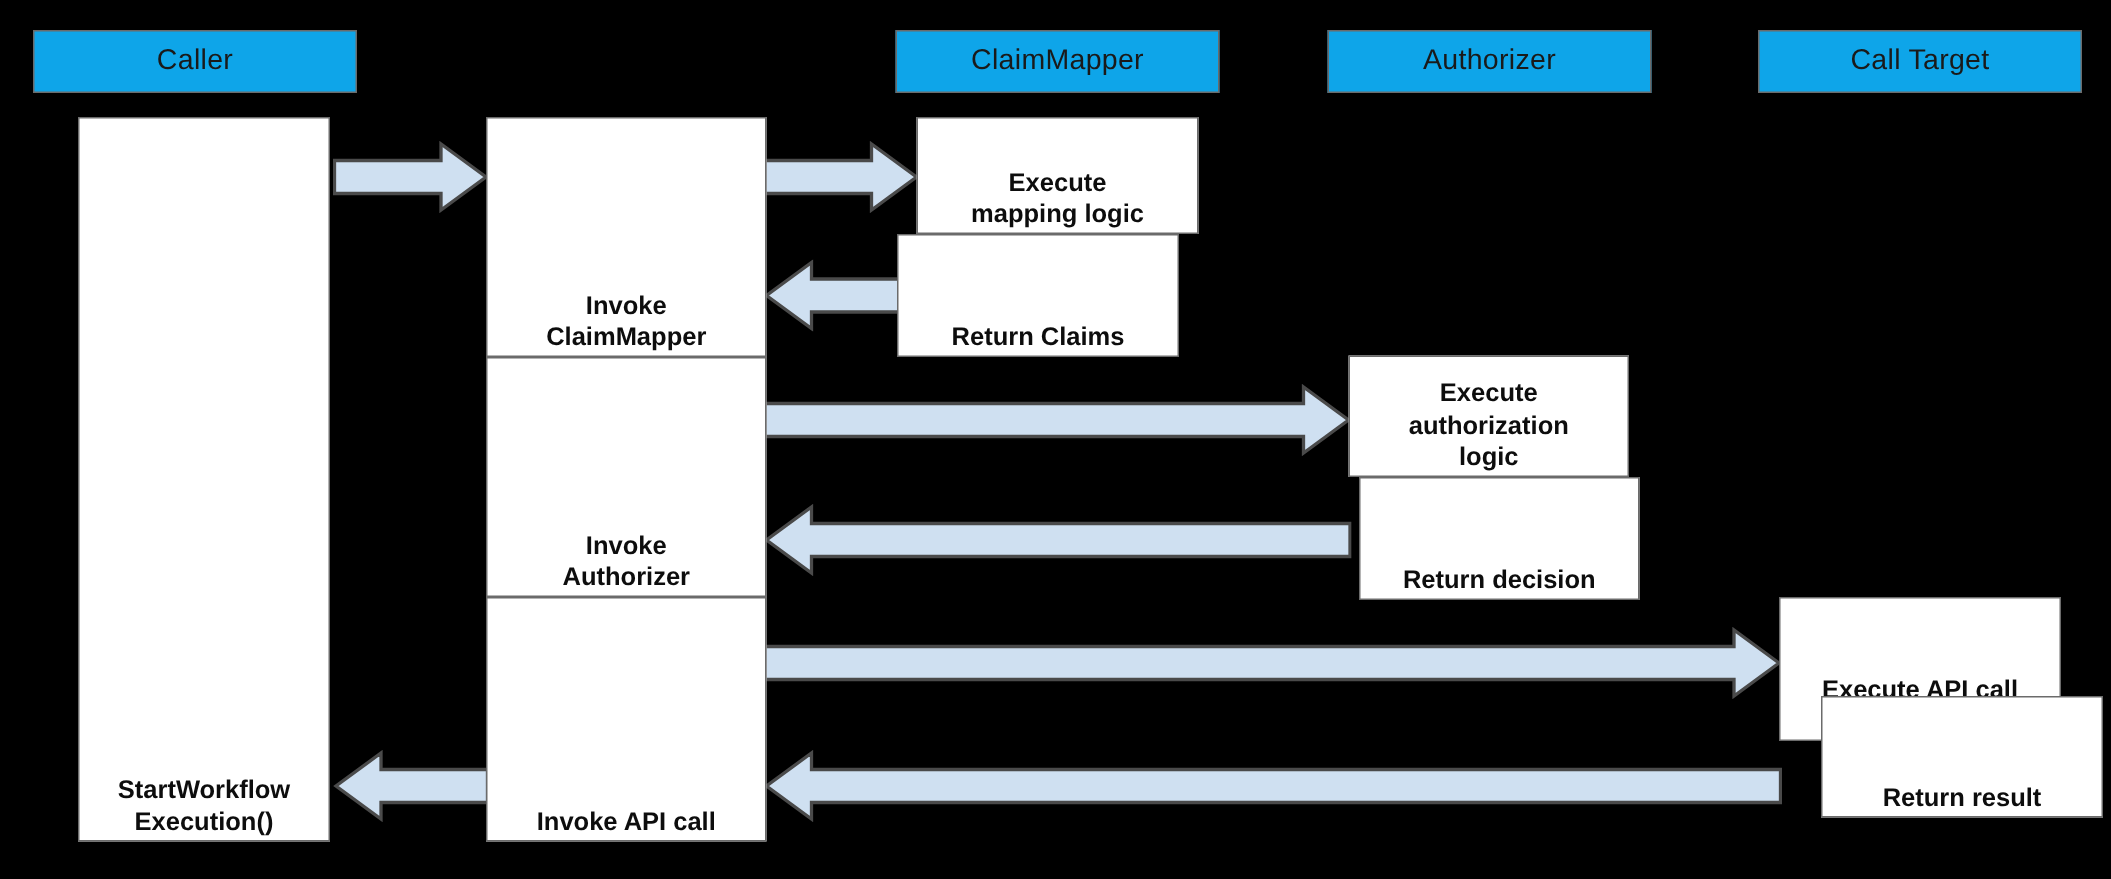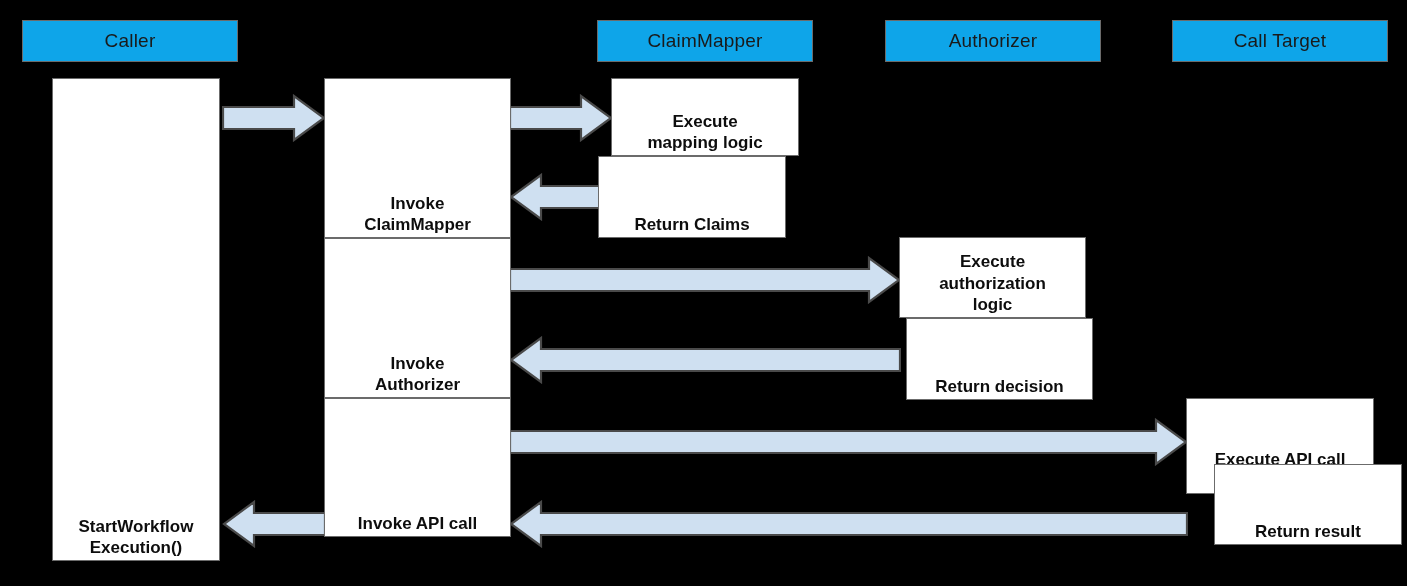--- a/index.html
+++ b/index.html
@@ -131,21 +131,21 @@
   </div>
 
   <div class="act-box" style="left:324px; top:78px; width:187px; height:160px;">
     <span class="act-label">Invoke
 ClaimMapper</span>
   </div>
   <div class="act-box" style="left:324px; top:238px; width:187px; height:160px;">
     <span class="act-label">Invoke
 Authorizer</span>
   </div>
-  <div class="act-box" style="left:324px; top:398px; width:187px; height:139px;">
+  <div class="act-box" style="left:324px; top:398px; width:187px; height:163px;">
     <span class="act-label">Invoke API call</span>
   </div>
 
   <div class="act-box" style="left:611px; top:78px; width:188px; height:78px;">
     <span class="act-label">Execute
 mapping logic</span>
   </div>
   <div class="act-box" style="left:598px; top:156px; width:188px; height:82px;">
     <span class="act-label">Return Claims</span>
   </div>

